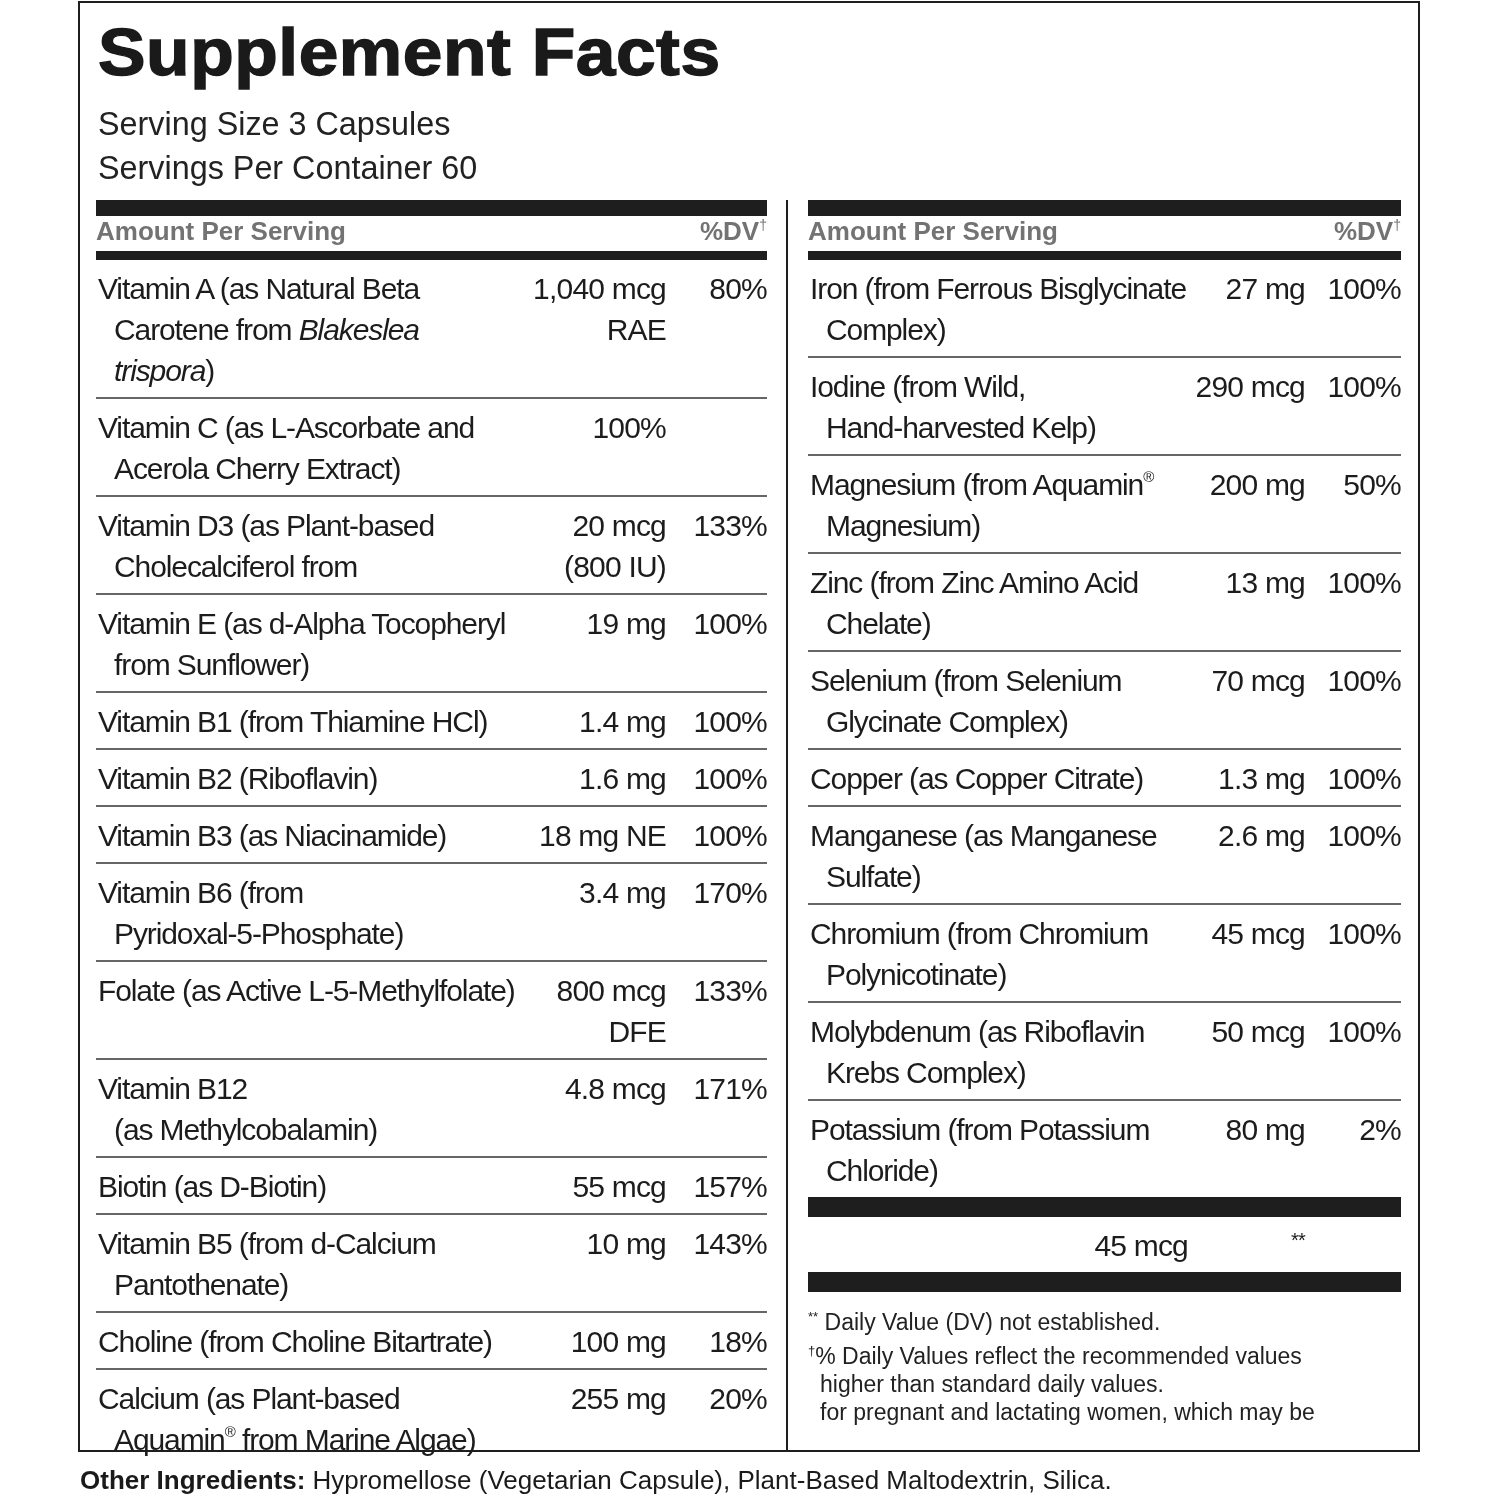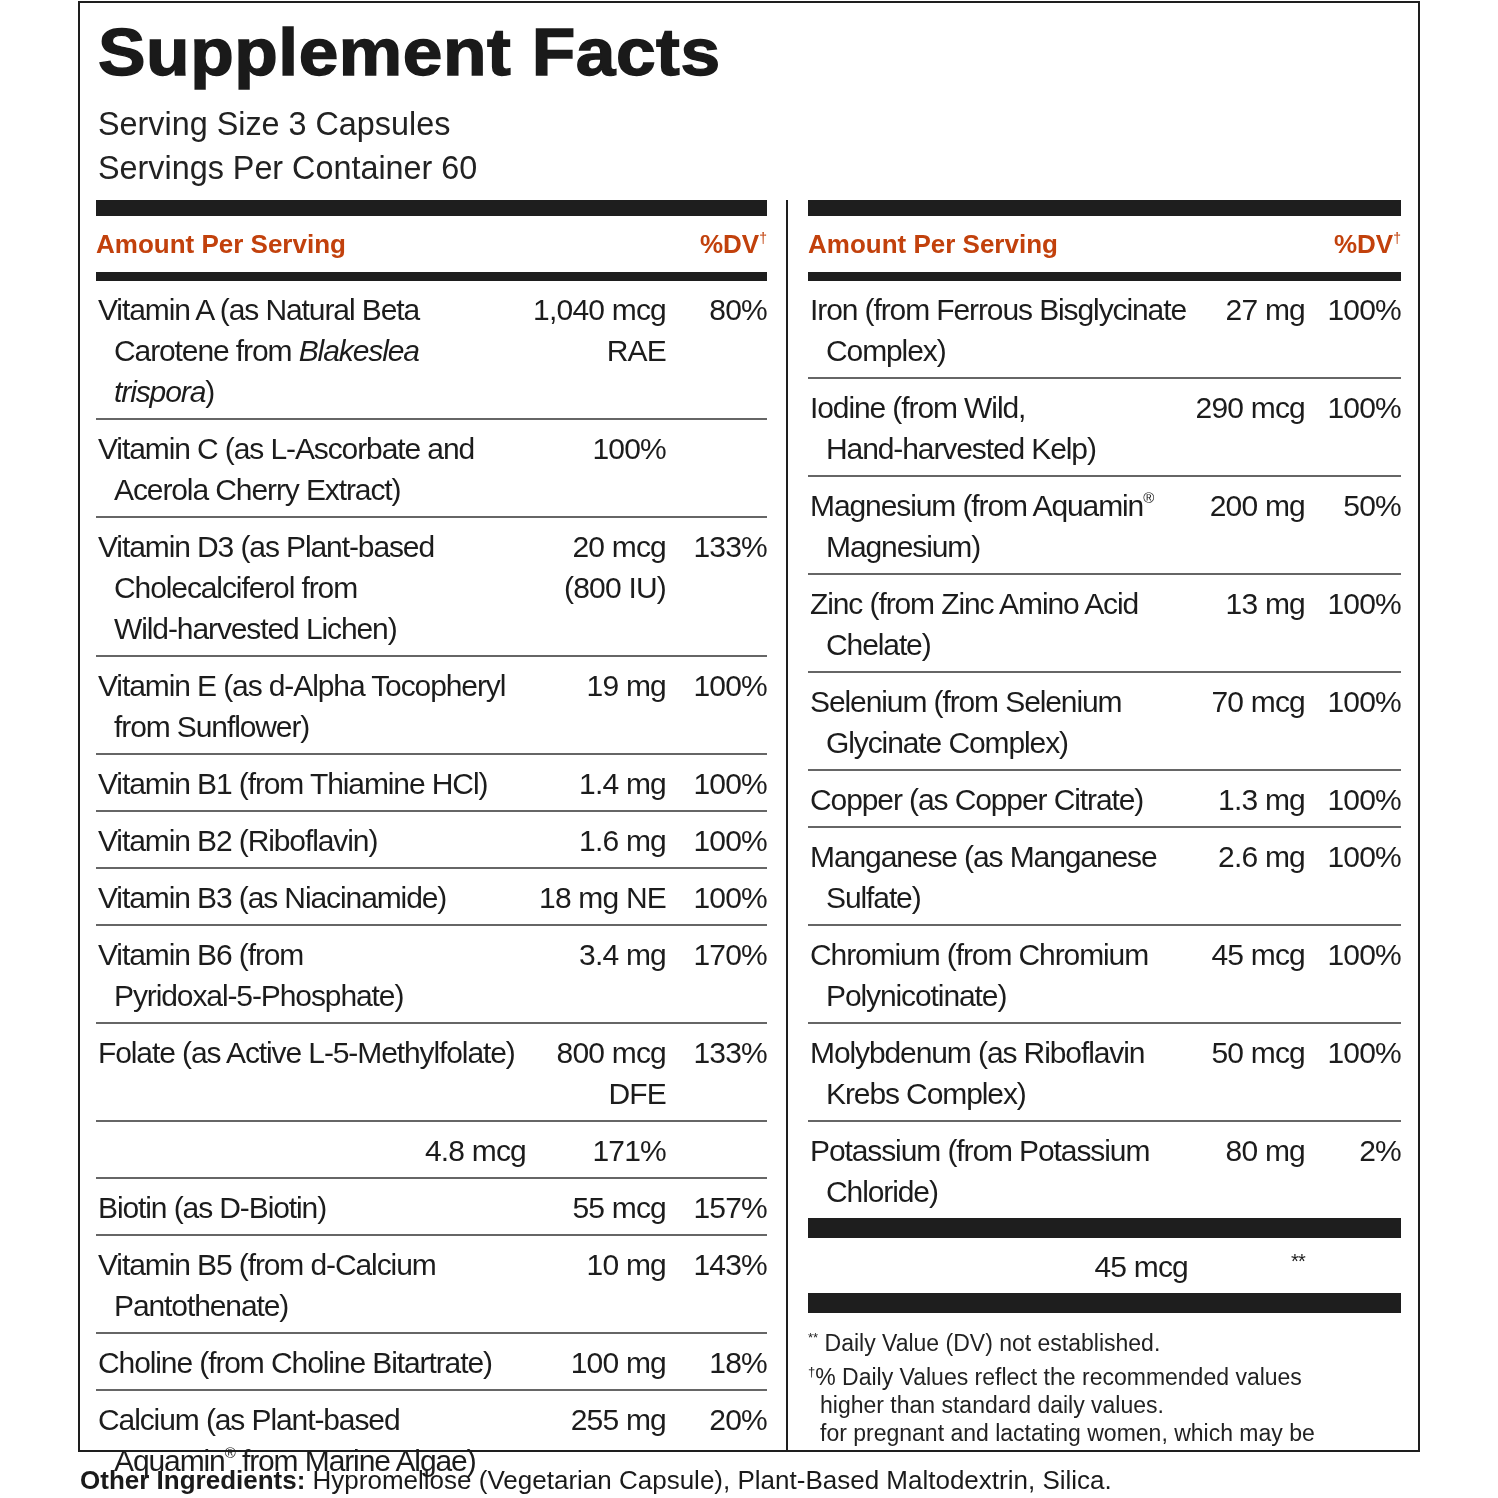--- a/index.html
+++ b/index.html
@@ -22,22 +22,22 @@
   .col-divider { position: absolute; left: 786px; top: 200px; width: 2px; height: 1250px; background: #1e1e1e; }
 
   .panel { position: absolute; top: 200px; }
   .panel.left { left: 96px; width: 671px; }
   .panel.right { left: 808px; width: 593px; }
 
   .bar-thick { height: 16px; background: #1e1e1e; }
   .bar-mid { height: 9px; background: #1e1e1e; }
   .bar-section { height: 20px; background: #1e1e1e; }
 
-  .head-row { height: 56px; display: flex; justify-content: space-between; align-items: center;
-              font-weight: bold; font-size: 26px; color: #c2410c; }
+  .head-row { height: 35px; display: flex; justify-content: space-between; align-items: flex-start;
+              font-weight: bold; font-size: 26px; color: #737373; }
   .head-row .dv sup { font-size: 14px; font-weight: normal; vertical-align: 10px; }
 
   .nrow { display: grid; position: relative; border-bottom: 2px solid #666;
           font-size: 30px; line-height: 41px; color: #1c1c1c; padding: 8px 0 6px 0;
           font-stretch: condensed; }
   .left .nrow { grid-template-columns: 430px 140px 101px; }
   .right .nrow { grid-template-columns: 380px 117px 96px; }
   .nrow.last { border-bottom: none; }
 
   .nrow .name { letter-spacing: -1.1px; padding-left: 2px; }
@@ -79,21 +79,21 @@
   <div class="nrow">
     <div class="name"><span>Vitamin A (as Natural Beta</span><span class="l2"><span>Carotene from </span><em>Blakeslea trispora</em><span>)</span></span></div>
     <div class="amt"><span>1,040 mcg</span><span class="l2">RAE</span></div>
     <div class="dv">80%</div>
   </div>
   <div class="nrow">
     <div class="name"><span>Vitamin C (as L-Ascorbate and</span><span class="l2">Acerola Cherry Extract)</span></div>
     <div class="dv">100%</div>
   </div>
   <div class="nrow">
-    <div class="name"><span>Vitamin D3 (as Plant-based</span><span class="l2">Cholecalciferol from</span><span class="l2">Wild-harvested Lichen)</span></div>
+    <div class="name"><span>Vitamin D3 (as Plant-based</span><span class="l2">Cholecalciferol from</span></div>
     <div class="amt"><span>20 mcg</span><span class="l2">(800 IU)</span></div>
     <div class="dv">133%</div>
   </div>
   <div class="nrow">
     <div class="name"><span>Vitamin E (as d-Alpha Tocopheryl</span><span class="l2">from Sunflower)</span></div>
     <div class="amt">19 mg</div>
     <div class="dv">100%</div>
   </div>
   <div class="nrow">
     <div class="name">Vitamin B1 (from Thiamine HCl)</div>
@@ -114,20 +114,21 @@
     <div class="name"><span>Vitamin B6 (from</span><span class="l2">Pyridoxal-5-Phosphate)</span></div>
     <div class="amt">3.4 mg</div>
     <div class="dv">170%</div>
   </div>
   <div class="nrow">
     <div class="name">Folate (as Active L-5-Methylfolate)</div>
     <div class="amt"><span>800 mcg</span><span class="l2">DFE</span></div>
     <div class="dv">133%</div>
   </div>
   <div class="nrow">
+    <div class="name"><span>Vitamin B12</span><span class="l2">(as Methylcobalamin)</span></div>
     <div class="amt">4.8 mcg</div>
     <div class="dv">171%</div>
   </div>
   <div class="nrow">
     <div class="name">Biotin (as D-Biotin)</div>
     <div class="amt">55 mcg</div>
     <div class="dv">157%</div>
   </div>
   <div class="nrow">
     <div class="name"><span>Vitamin B5 (from d-Calcium</span><span class="l2">Pantothenate)</span></div>

